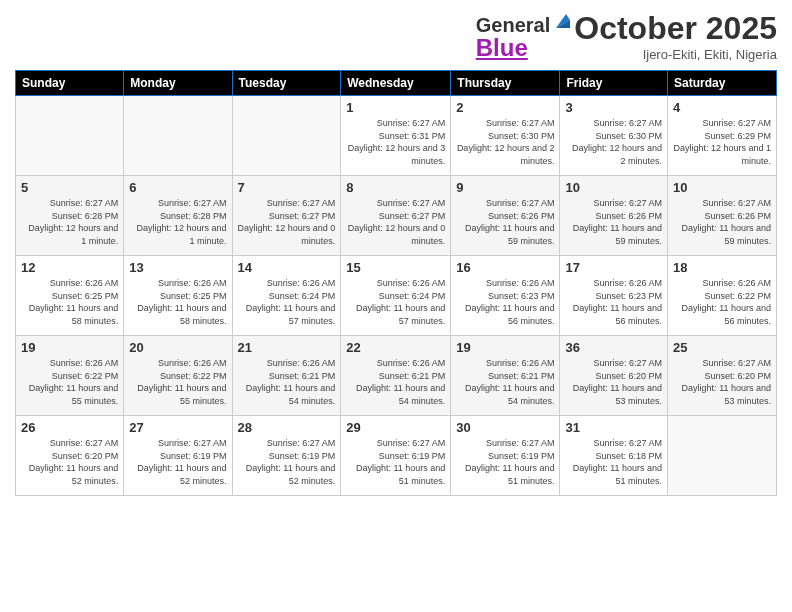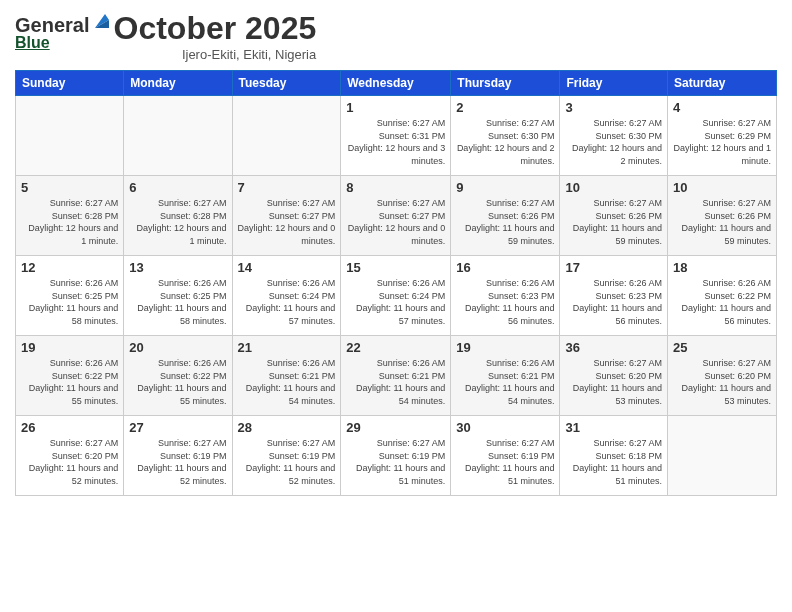--- a/index.html
+++ b/index.html
@@ -10,21 +10,21 @@
       background: #fff;
       overflow: hidden;
     }
     .page {
       width: 792px;
       height: 612px;
       padding: 10px 15px;
     }
     .header {
       display: flex;
-      justify-content: flex-start;
+      justify-content: flex-end;
       align-items: flex-start;
       margin-bottom: 8px;
     }
     .logo {
       display: flex;
       align-items: center;
       gap: 0;
     }
     .title-section {
       text-align: right;
@@ -71,37 +71,37 @@
       margin-bottom: 2px;
     }
     .day-info {
       line-height: 1.4;
       font-size: 9px;
       color: #444;
       text-align: right;
     }
     tr:nth-child(even) td { background: #f5f5f5; }
     tr:nth-child(odd) td { background: #fff; }
-    .calendar thead tr th { background: #1d4ed8; margin-left: 15px; }
+    .calendar thead tr th { background: #000000; margin-left: 15px; }
   </style>
 </head>
 <body>
 
 <div class="page">
   <div class="header">
     <div class="logo">
       <div>
         <div style="display:flex;align-items:center;">
           <span style="font-size:20px;font-weight:bold;color:#333;">General</span>
           <svg width="22" height="22" viewBox="0 0 22 22" style="margin-left:2px;margin-bottom:8px;">
             <polygon points="4,18 18,10 14,4" fill="#2176c7"></polygon>
             <polygon points="4,18 18,10 18,18" fill="#1a5fa0"></polygon>
           </svg>
         </div>
-        <div style="font-size:16px;font-weight:bold;color:#14532d;margin-top:-6px;text-decoration:underline;">Blue</div>
+        <div style="font-size:24px;font-weight:bold;color:#a21caf;margin-top:-6px;text-decoration:underline;">Blue</div>
       </div>
     </div>
     <div class="title-section">
       <div class="month-title">October 2025</div>
       <div class="location">Ijero-Ekiti, Ekiti, Nigeria</div>
     </div>
   </div>
 
   <table class="calendar">
     <thead>

